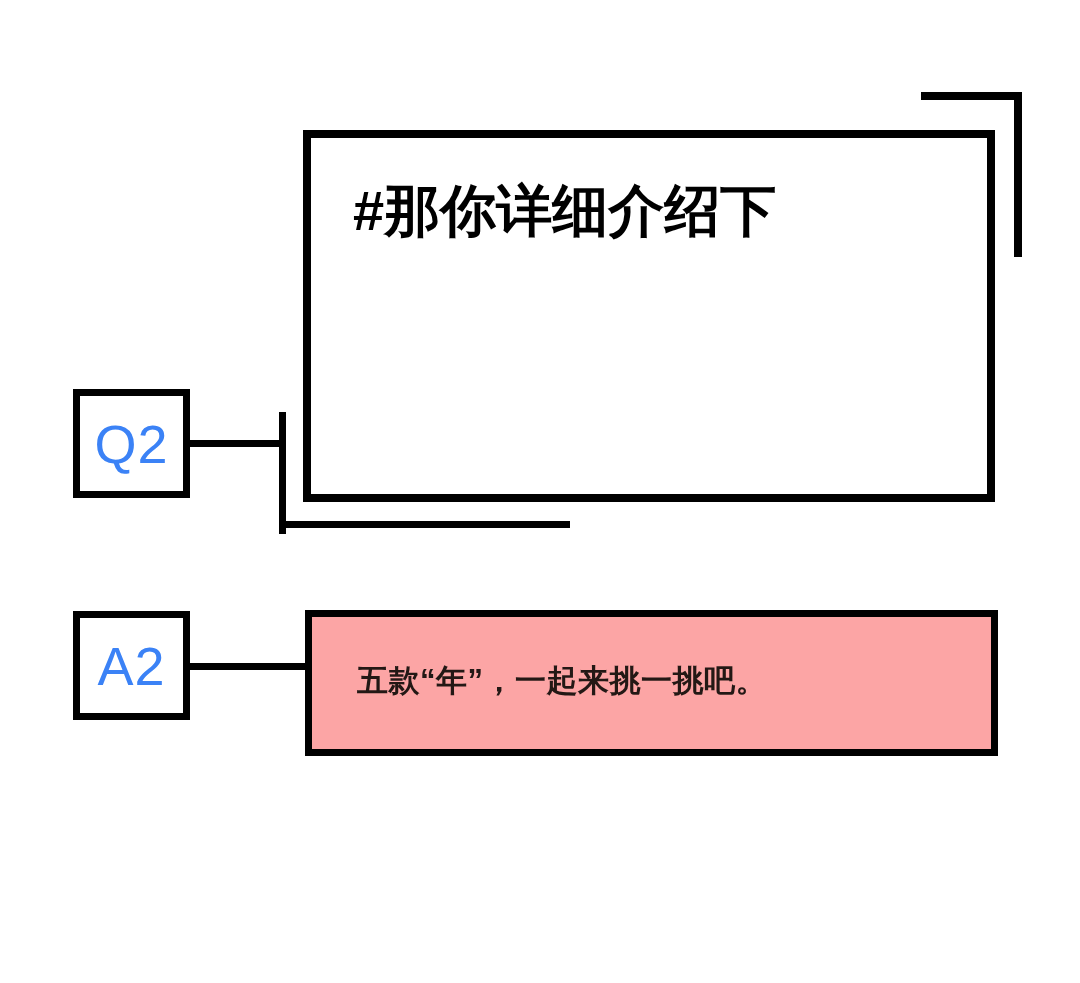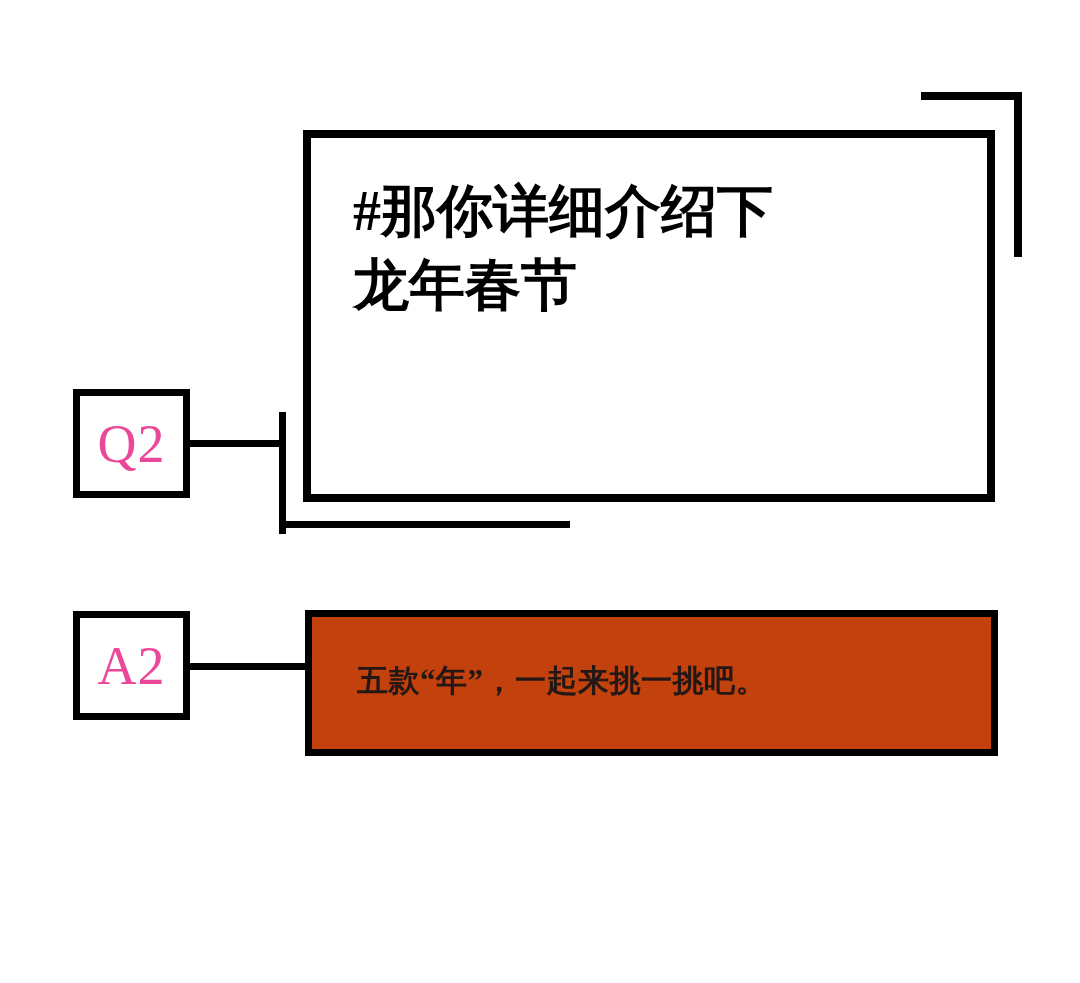--- a/index.html
+++ b/index.html
@@ -6,21 +6,21 @@
     margin: 0;
     padding: 0;
     background: #ffffff;
   }
   #stage {
     position: relative;
     width: 1080px;
     height: 983px;
     background: #ffffff;
     overflow: hidden;
-    font-family: Liberation Serif, serif;
+    font-family: Liberation Sans, sans-serif;
   }
 
   
   .corner-bracket-h {
     position: absolute;
     left: 921px;
     top: 92px;
     width: 101px;
     height: 8px;
     background: #000000;
@@ -69,21 +69,21 @@
     border: 7px solid #000000;
     box-sizing: border-box;
     background: #ffffff;
     display: flex;
     align-items: center;
     justify-content: center;
   }
   .tag-box-q2 { left: 73px; top: 389px; }
   .tag-box-a2 { left: 73px; top: 611px; text-align: right; }
   .tag-label {
-    color: #ec4899;
+    color: #3b82f6;
     font-size: 54px;
     font-weight: 400;
     line-height: 1;
     letter-spacing: 1px;
   }
 
   
   .q-connector-h {
     position: absolute;
     left: 188px;
@@ -111,21 +111,21 @@
 
   
   .answer-box {
     position: absolute;
     left: 305px;
     top: 610px;
     width: 693px;
     height: 146px;
     border: 7px solid #000000;
     box-sizing: border-box;
-    background: #c2410c;
+    background: #fca5a5;
   }
   .answer-text {
     position: absolute;
     left: 45px;
     top: 42px;
     color: #231815;
     font-size: 31px;
     font-weight: 600;
     letter-spacing: 0.5px;
     line-height: 1.4;
@@ -144,21 +144,20 @@
 <body>
 
 <div id="stage">
 
   <div class="corner-bracket-h"></div>
   <div class="corner-bracket-v"></div>
 
   <div class="question-box">
     <div class="question-text">
       <span class="qline">#那你详细介绍下</span>
-      <span class="qline">龙年春节</span>
     </div>
   </div>
 
   <div class="tag-box tag-box-q2">
     <span class="tag-label">Q2</span>
   </div>
 
   <div class="q-connector-h"></div>
   <div class="q-bracket-v"></div>
   <div class="q-bracket-h"></div>

